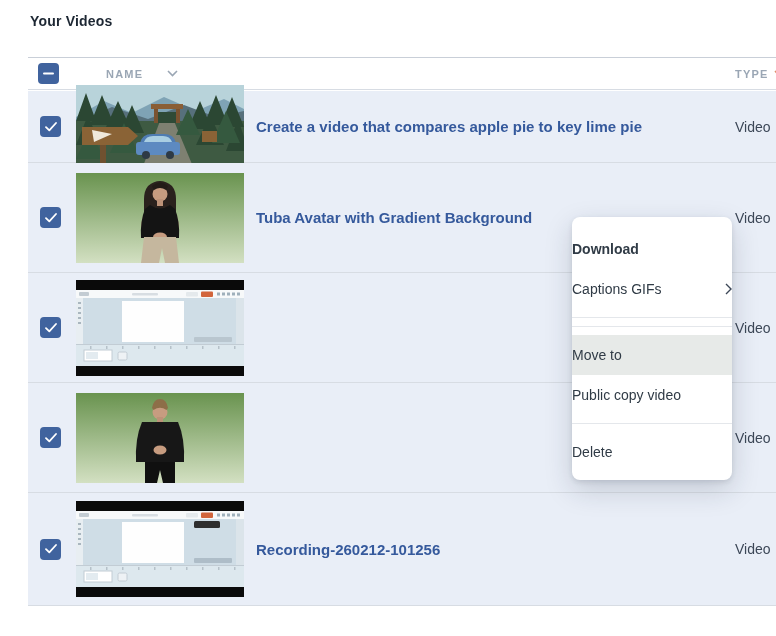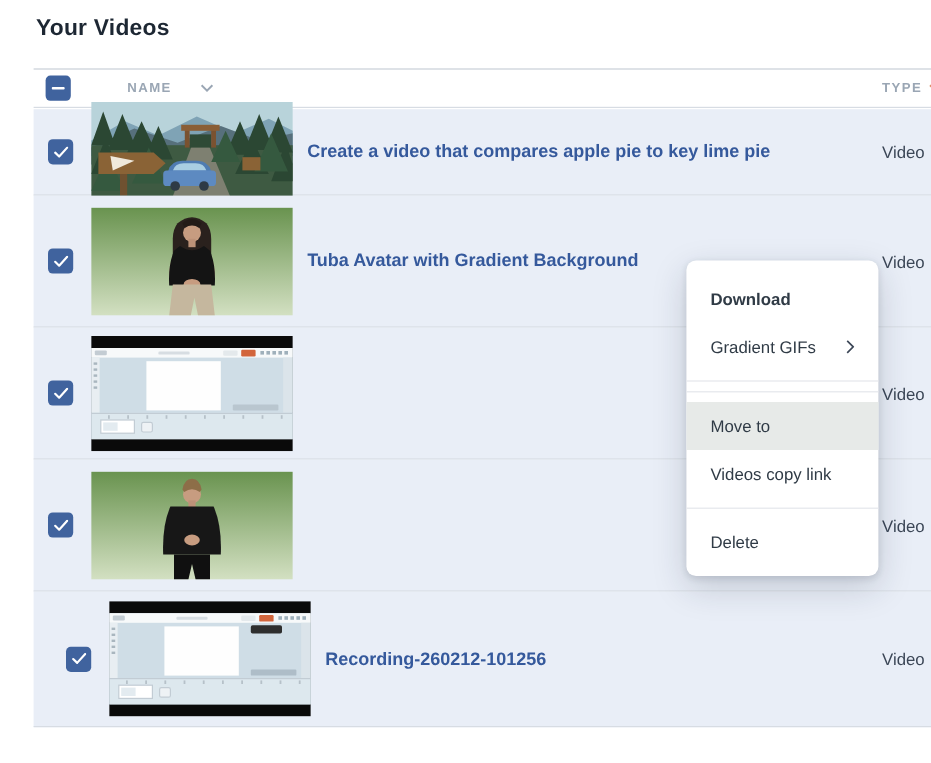--- a/index.html
+++ b/index.html
@@ -4,21 +4,21 @@
 <style>
   * { margin:0; padding:0; box-sizing:border-box; }
   html,body { background:#fff; }
   .page {
     position:relative; width:776px; height:636px; overflow:hidden;
     background:#fff; font-family:"Liberation Sans", sans-serif;
     -webkit-font-smoothing:antialiased;
   }
   .page-title {
     position:absolute; top:13px; left:30px;
-    font-size:19px; font-weight:700; color:#1d2733; letter-spacing:.2px;
+    font-size:14px; font-weight:700; color:#1d2733; letter-spacing:.2px;
   }
   
   .thead {
     position:absolute; top:57px; left:28px; right:0; height:33px;
     border-top:1px solid var(--top_divider,#c9cfd8);
     border-bottom:1px solid var(--divider,#d7dce3);
     display:flex; align-items:center;
   }
   .th-name { display:flex; align-items:center; gap:24px; margin-left:47px; cursor:pointer; }
   .th-label {
@@ -36,21 +36,21 @@
   .thead .checkbox { margin-left:10px; }
   
   .tbody { position:absolute; top:91px; left:28px; right:0; }
   .row {
     position:relative; background:var(--row_bg,#e9eef7);
     border-bottom:1px solid var(--divider,#d7dce3);
     display:flex; align-items:center; cursor:pointer;
   }
   .row-1 { height:72px; }
   .row-tall { height:110px; }
-  .row-last { height:113px; border-bottom:1px solid var(--divider,#d7dce3);padding-left:15px; }
+  .row-last { height:113px; border-bottom:1px solid var(--divider,#d7dce3); }
   .cell-check { width:48px; flex:none; display:flex; justify-content:flex-start; padding-left:12px; }
   .cell-thumb { width:168px; flex:none; line-height:0; }
   .cell-thumb svg { display:block; }
   .cell-title { margin-left:12px; flex:1; min-width:0; display:flex; flex-direction:column; gap:8px; }
   .row-title {
     font-size:15px; font-weight:600; color:var(--title_blue,#35599c);
     white-space:nowrap; overflow:hidden;
   }
   .cell-type {
     position:absolute; left:707px; top:0; bottom:0;
@@ -58,21 +58,21 @@
   }
   .type-text { font-size:14px; font-weight:500; color:var(--type_text,#3c4757); white-space:nowrap;text-align:center; }
   .avatar-badge { width:22px; height:22px; }
   
   .menu {
     position:absolute; left:572px; top:217px; width:160px; z-index:20;
     background:#fff; border-radius:8px; padding-top:12px; padding-bottom:8px;
     box-shadow:0 2px 5px rgba(30,40,60,.12), 0 10px 28px rgba(30,40,60,.18);
   }
   .menu-item {
-    height:40px; display:flex; align-items:center; padding:0 20px;
+    height:40px; display:flex; align-items:center; padding:0 0;
     font-size:14px; color:var(--menu_text,#303b46); cursor:pointer; white-space:nowrap;
   }
   .menu-item.bold { font-weight:700; }
   .menu-item.hovered { background:var(--menu_hover_bg,#e7eae8); }
   .menu-divider { height:1px; background:#e4e7eb; margin:8px 0; }
   .submenu-chevron { margin-left:auto; line-height:0; }
 </style>
 </head>
 <body>
 
@@ -329,26 +329,26 @@
       <div class="cell-type">
           <span class="type-text">Video</span>
         </div>
     </div>
 
   </div>
 
   <div class="menu">
     <div class="menu-item bold">Download</div>
     <div class="menu-item">
-      <span>Gradient GIFs</span>
+      <span>Captions GIFs</span>
       <span class="submenu-chevron"><svg width="7" height="12" viewBox="0 0 7 12" fill="none" stroke="#3c4757" stroke-width="1.4">
             <path d="M1 1 L6 6 L1 11"></path>
           </svg></span>
     </div>
     <div class="menu-divider"></div>
     <div class="menu-divider"></div>
     <div class="menu-item hovered">Move to</div>
-    <div class="menu-item">Videos copy link</div>
+    <div class="menu-item">Public copy video</div>
     <div class="menu-divider"></div>
     <div class="menu-item">Delete</div>
   </div>
 
 </div>
 
 </body></html>

